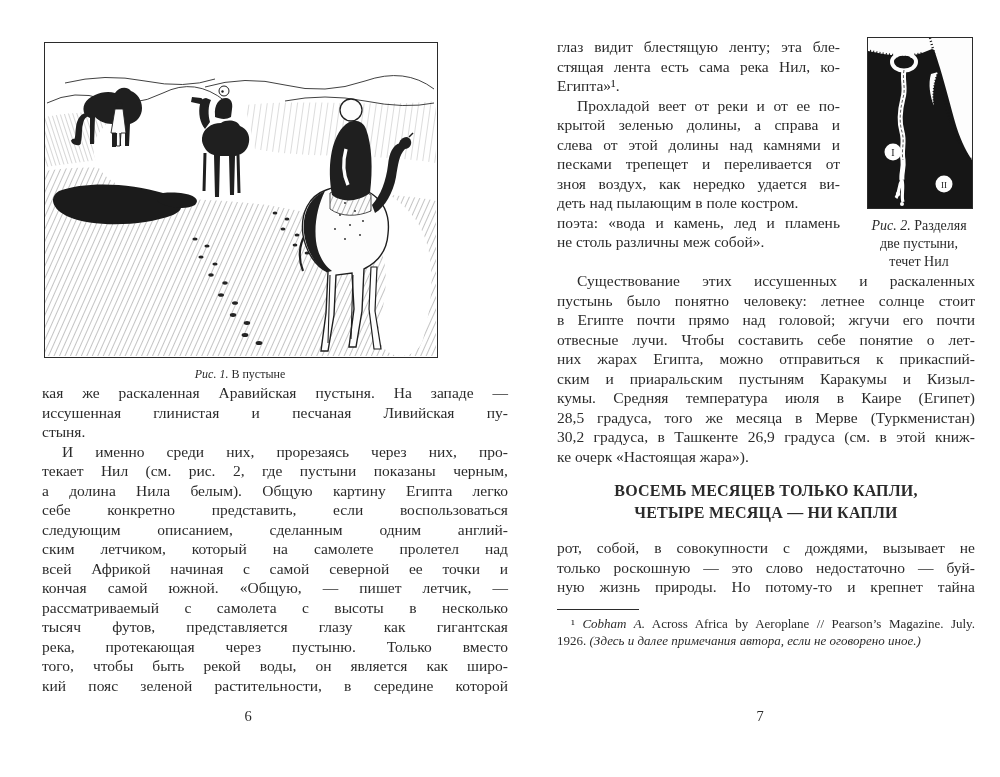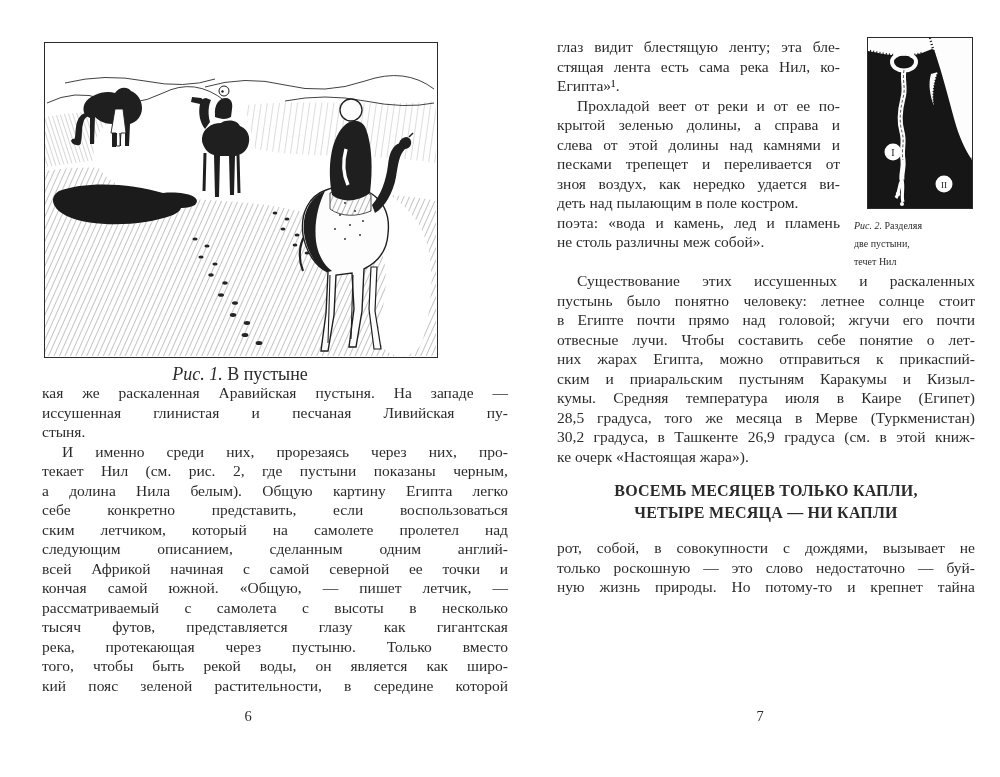--- a/index.html
+++ b/index.html
@@ -19,21 +19,21 @@
   .fig1{margin:0;}
   .fig1-frame{
     margin:42px 0 0 2px;
     width:394px;height:316px;
     border:1.6px solid #2b2b2b;
     box-sizing:border-box;
     background:#ffffff;
   }
   .fig1-caption{
     width:396px;margin-top:7px;
-    text-align:center;font-size:18px;line-height:18px;
+    text-align:center;font-size:12px;line-height:18px;
   }
   .fig-caption-label{font-style:italic;}
 
   
   .body-text{font-size:15.5px;line-height:19.5px;}
   .line{text-align:justify;}
   .line.just{text-align-last:justify;}
   .line.indent{text-indent:20px;}
   .left-body{width:466px;}
 
@@ -49,21 +49,21 @@
   .top-row{display:flex;margin-top:37px;justify-content:space-between;}
   .narrow-col{width:283px;}
   .fig2{margin:0;width:112px;}
   .fig2-frame{
     width:104px;height:170px;margin-left:4px;
     border:1.6px solid #2b2b2b;box-sizing:content-box;
     background:#161616;
   }
   .fig2-caption{
     width:130px;margin:8px 0 0 -9px;
-    font-size:10px;line-height:18px;
+    text-align:center;font-size:14px;line-height:18px;
   }
 
   .right-full{width:418px;}
   .heading{margin:14px 0 0 0;font-size:16px;line-height:22px;}
   .heading-line{text-align:center;font-weight:bold;letter-spacing:.2px;}
   .after-heading{margin-top:14px;}
 
   .footnote{margin-top:12px;font-size:13px;line-height:17px;}
   .footnote-rule{width:82px;border-top:1.3px solid #2b2b2b;margin-bottom:5px;}
   .fn-line{text-align:justify;}
@@ -184,22 +184,22 @@
   </figure>
 
   <div class="body-text left-body" id="left-paragraphs">
       <div class="line just">кая же раскаленная Аравийская пустыня. На западе —</div>
       <div class="line just">иссушенная глинистая и песчаная Ливийская пу-</div>
       <div class="line">стыня.</div>
       <div class="line indent just">И именно среди них, прорезаясь через них, про-</div>
       <div class="line just">текает Нил (см. рис. 2, где пустыни показаны черным,</div>
       <div class="line just">а долина Нила белым). Общую картину Египта легко</div>
       <div class="line just">себе конкретно представить, если воспользоваться</div>
+      <div class="line just">следующим описанием, сделанным одним англий-</div>
       <div class="line just">ским летчиком, который на самолете пролетел над</div>
-      <div class="line just">следующим описанием, сделанным одним англий-</div>
       <div class="line just">всей Африкой начиная с самой северной ее точки и</div>
       <div class="line just">кончая самой южной. «Общую, — пишет летчик, —</div>
       <div class="line just">рассматриваемый с самолета с высоты в несколько</div>
       <div class="line just">тысяч футов, представляется глазу как гигантская</div>
       <div class="line just">река, протекающая через пустыню. Только вместо</div>
       <div class="line just">того, чтобы быть рекой воды, он является как широ-</div>
       <div class="line just">кий пояс зеленой растительности, в середине которой</div>
     </div>
 
   <div class="page-number pn-left">6</div>
@@ -279,15 +279,22 @@
       <div class="heading-line">ВОСЕМЬ МЕСЯЦЕВ ТОЛЬКО КАПЛИ,</div>
       <div class="heading-line">ЧЕТЫРЕ МЕСЯЦА — НИ КАПЛИ</div>
     </h2>
 
   <div class="body-text right-full after-heading" id="right-after-heading">
       <div class="line just">рот, собой, в совокупности с дождями, вызывает не</div>
       <div class="line just">только роскошную — это слово недостаточно — буй-</div>
       <div class="line just">ную жизнь природы. Но потому-то и крепнет тайна</div>
     </div>
 
+  <div class="footnote">
+    <div class="footnote-rule"></div>
+    <div id="footnote-lines">
+        <div class="fn-line indent just"><span>¹ </span><span class="fn-it">Cobham A.</span><span> Across Africa by Aeroplane // Pearson’s Magazine. July.</span></div>
+        <div class="fn-line"><span>1926. </span><span class="fn-it">(Здесь и далее примечания автора, если не оговорено иное.)</span></div>
+      </div>
+  </div>
 
   <div class="page-number pn-right">7</div>
 </section>
 
 </body></html>

